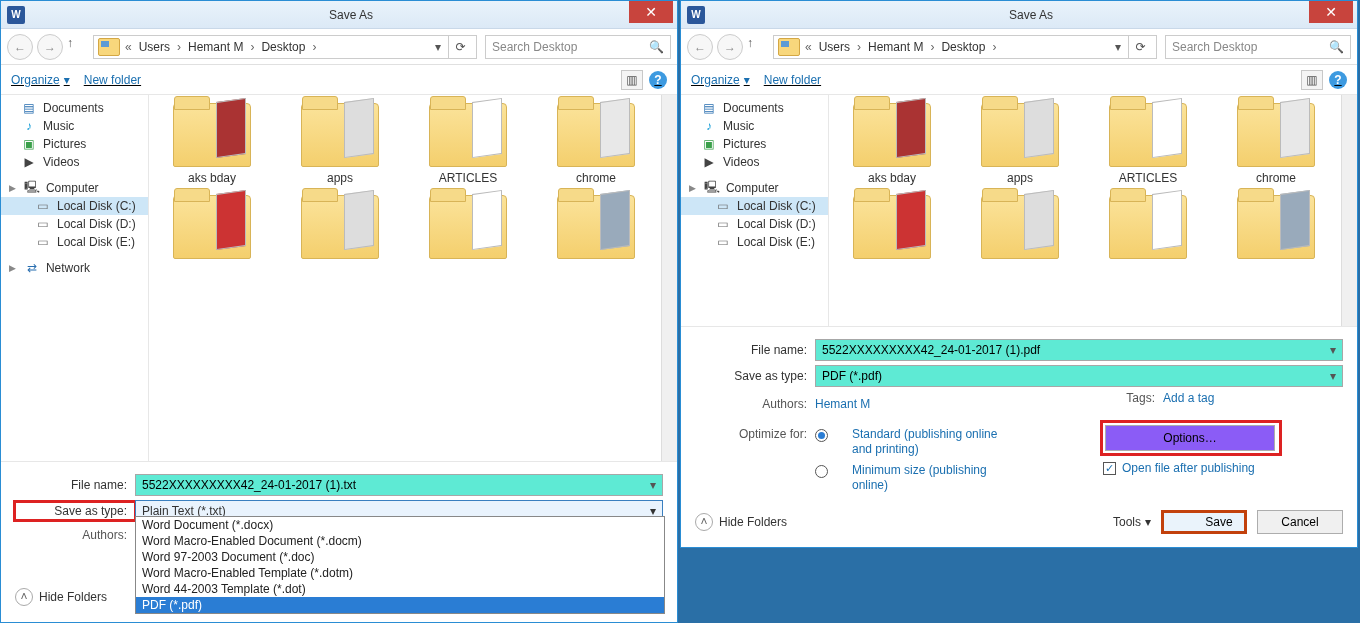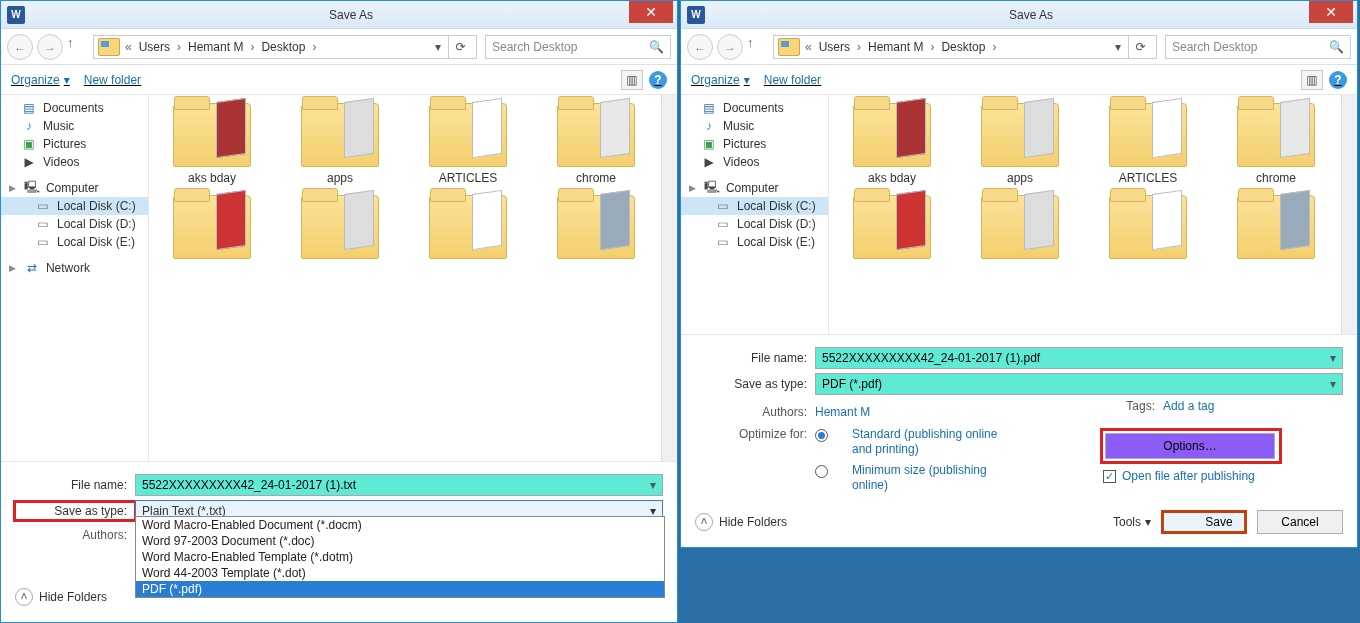--- a/index.html
+++ b/index.html
@@ -129,21 +129,21 @@
 .authors-row { display:flex; align-items:center; margin-top:6px; }
 .authors-label { width:120px; text-align:right; padding-right:8px; color:#555; }
 
 .hide-folders { display:flex; align-items:center; gap:6px; color:#333; padding:6px 0; }
 .chev-circle { width:18px; height:18px; border:1px solid #aaa; border-radius:50%; display:flex; align-items:center; justify-content:center; color:#666; }
 
 .right-extra { margin-top:4px; }
 .tag-row { display:flex; align-items:center; }
 .tag-label { width:60px; text-align:right; color:#555; padding-right:8px; }
 .link-blue { color:#1a6fb0; }
-.opt-row { display:flex; align-items:flex-start; margin-top:8px; }
+.opt-row { display:flex; align-items:flex-start; margin-top:16px; }
 .opt-label { width:120px; text-align:right; padding-right:8px; color:#555; }
 .radio-col { display:flex; flex-direction:column; gap:6px; }
 .radio-item { display:flex; align-items:flex-start; gap:24px; }
 .radio-dot { width:13px; height:13px; border:1px solid #555; border-radius:50%; display:flex; align-items:center; justify-content:center; margin-top:2px; }
 .radio-dot.on::after { content:""; width:7px; height:7px; background:#2a7dd4; border-radius:50%; }
 .radio-text { color:#1a6fb0; max-width:150px; line-height:1.25; }
 
 .options-btn {
   width:170px; height:26px; border:1px solid #adadad; background:#8b5cf6;
   display:flex; align-items:center; justify-content:center;
@@ -321,20 +321,21 @@
     </div>
     <div class="authors-row">
       <div class="authors-label">Authors:</div>
     </div>
     <div class="hide-folders" style="margin-top:40px">
       <span class="chev-circle">˄</span>
       <span>Hide Folders</span>
     </div>
 
     <div class="dropdown-list" style="top:54px">
+      <div class="dd-option">Word Document (*.docx)</div>
       <div class="dd-option">Word Macro-Enabled Document (*.docm)</div>
       <div class="dd-option">Word 97-2003 Document (*.doc)</div>
       <div class="dd-option">Word Macro-Enabled Template (*.dotm)</div>
       <div class="dd-option">Word 44-2003 Template (*.dot)</div>
       <div class="dd-option sel">PDF (*.pdf)</div>
 
     </div>
   </div>
 </div>
 

